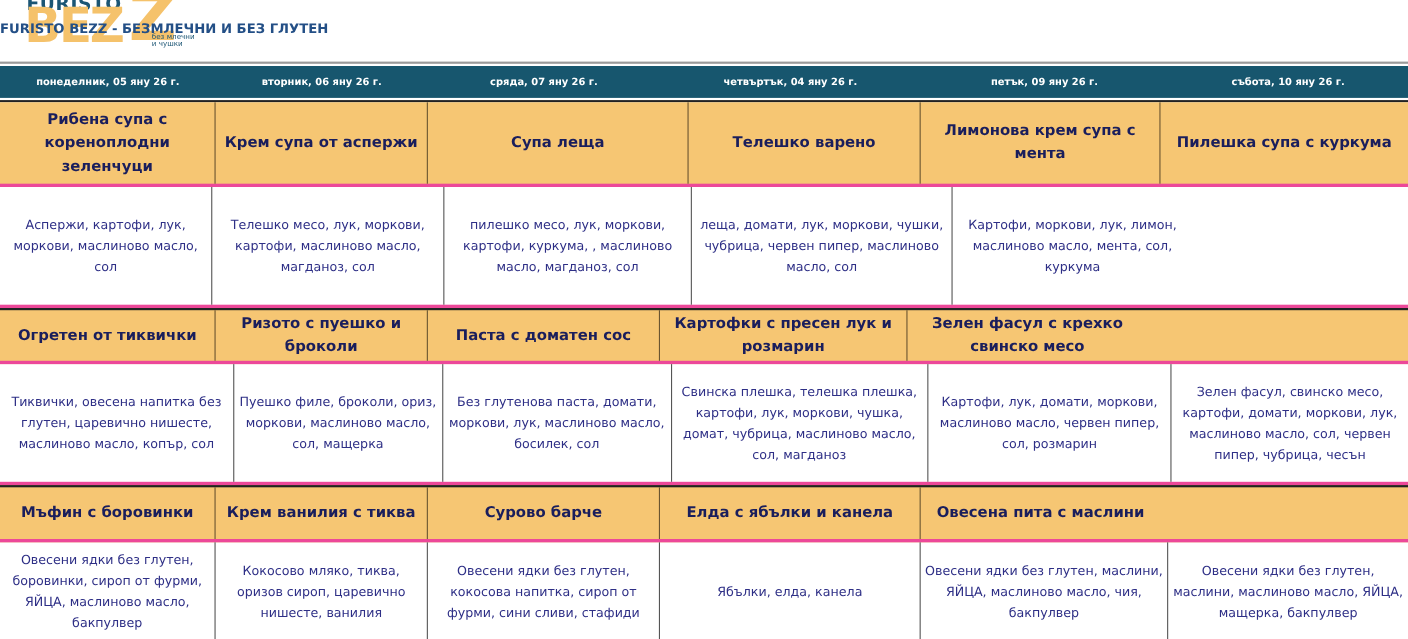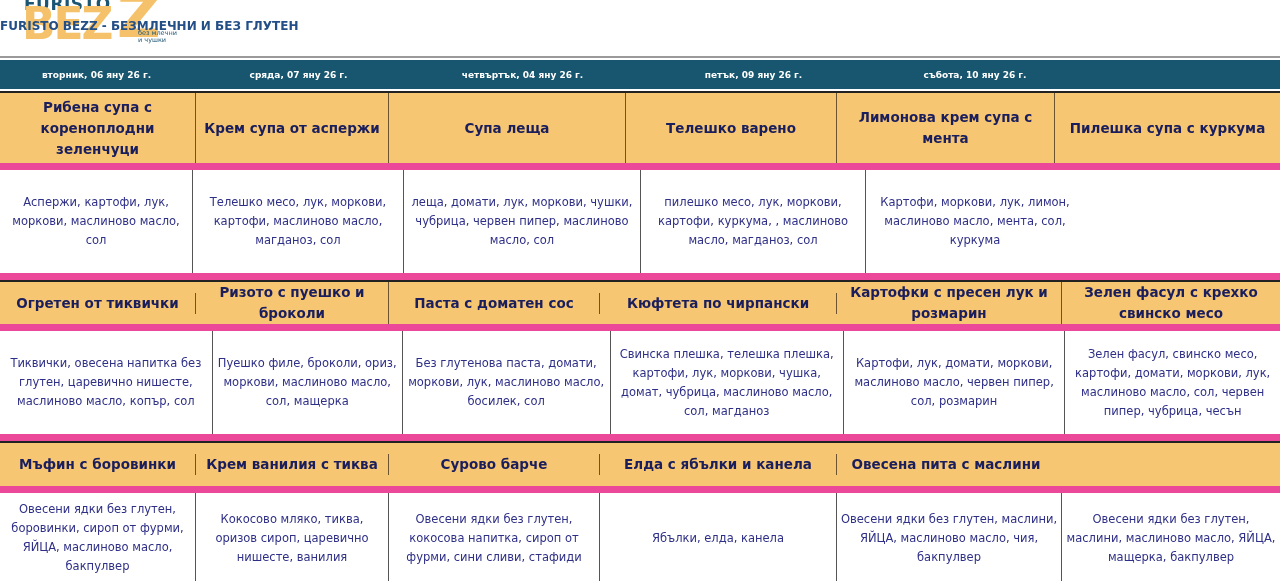--- a/index.html
+++ b/index.html
@@ -13,23 +13,23 @@
     .logo .l-sub { position: absolute; left: 116px; top: 38px; font-size: 6.5px; color: #1b5574; line-height: 7px; white-space: pre; }
 
     .doc-title { position: absolute; left: 0; width: 1258px; top: 19px; font-family: "DejaVu Sans", sans-serif; font-weight: bold; font-size: 12px; color: #234f86; }
 
     .rule { position: absolute; left: 0; top: 56px; width: 1280px; height: 2px; background: #9a9a9a; }
 
     .date-bar { position: absolute; left: 0; top: 60px; width: 1280px; height: 29px; background: #17566e; display: flex; }
     .date-bar .date { color: #ffffff; font-family: "DejaVu Sans", sans-serif; font-weight: bold; font-size: 9px; display: flex; align-items: center; justify-content: center; }
 
     .grid { position: absolute; left: 0; top: 91px; width: 1280px; border-top: 2px solid #222; }
-    .row { display: flex; border-bottom: 7px solid #ec4899; }
+    .row { display: flex; border-bottom: 3px solid #ec4899; }
     .row.head { background: #f6c673; }
-    .row.head.top-border { border-top: 2px solid #222; align-items: center; }
+    .row.head.top-border { border-top: 2px solid #222; }
     .cell { display: flex; align-items: center; justify-content: center; text-align: center; border-right: 1px solid #555; padding: 0 2px; }
     .cell:last-child { border-right: none; }
     .head .cell { font-family: "DejaVu Sans", sans-serif; font-weight: bold; font-size: 13.5px; line-height: 21px; color: #1a1e5c; border-right-color: #6a5530; }
     .ing .cell { font-family: "DejaVu Sans", sans-serif; font-size: 11.5px; line-height: 19px; color: #2e2f86; }
   </style>
 </head>
 <body>
 
 <div class="logo">
   <span class="l-top">FURISTO</span>
@@ -37,50 +37,50 @@
   <span class="l-z">Z</span>
   <span class="l-sub">без млечни
 и чушки</span>
 </div>
 
 <div class="doc-title">FURISTO BEZZ - БЕЗМЛЕЧНИ И БЕЗ ГЛУТЕН</div>
 
 <div class="rule"></div>
 
 <div class="date-bar">
+  <div class="date" style="width:196px">понеделник, 05 яну 26 г.</div>
   <div class="date" style="width:193px">вторник, 06 яну 26 г.</div>
   <div class="date" style="width:211px">сряда, 07 яну 26 г.</div>
   <div class="date" style="width:237px">четвъртък, 04 яну 26 г.</div>
   <div class="date" style="width:225px">петък, 09 яну 26 г.</div>
   <div class="date" style="width:218px">събота, 10 яну 26 г.</div>
 </div>
 
 <div class="grid">
 
   <div class="row head" style="height:77px">
     <div class="cell" style="width:196px">Рибена супа с кореноплодни зеленчуци</div>
     <div class="cell" style="width:193px">Крем супа от аспержи</div>
     <div class="cell" style="width:237px">Супа леща</div>
     <div class="cell" style="width:211px">Телешко варено</div>
     <div class="cell" style="width:218px">Лимонова крем супа с мента</div>
     <div class="cell" style="width:225px">Пилешка супа с куркума</div>
   </div>
   <div class="row ing" style="height:110px">
     <div class="cell" style="width:193px">Аспержи, картофи, лук, моркови,  маслиново масло, сол</div>
     <div class="cell" style="width:211px">Телешко месо, лук, моркови, картофи,  маслиново масло, магданоз, сол</div>
+    <div class="cell" style="width:225px">пилешко месо, лук, моркови, картофи, куркума, , маслиново масло, магданоз, сол</div>
     <div class="cell" style="width:237px">леща, домати, лук, моркови, чушки, чубрица, червен пипер, маслиново масло, сол</div>
-    <div class="cell" style="width:225px">пилешко месо, лук, моркови, картофи, куркума, , маслиново масло, магданоз, сол</div>
     <div class="cell" style="width:218px">Картофи, моркови, лук, лимон, маслиново масло, мента, сол, куркума</div>
   </div>
 
   <div class="row head top-border" style="height:51px">
     <div class="cell" style="width:196px">Огретен от тиквички</div>
     <div class="cell" style="width:193px">Ризото с пуешко и броколи</div>
     <div class="cell" style="width:211px">Паста с доматен сос</div>
-    <div class="cell" style="width:237px">Кюфтета по чирпански</div>
     <div class="cell" style="width:225px">Картофки с пресен лук и розмарин</div>
     <div class="cell" style="width:218px">Зелен фасул с крехко свинско месо</div>
   </div>
   <div class="row ing" style="height:110px">
     <div class="cell" style="width:216px">Тиквички, овесена напитка без глутен, царевично нишесте, маслиново масло, копър, сол</div>
     <div class="cell" style="width:193px">Пуешко филе, броколи, ориз, моркови, маслиново масло, сол, мащерка</div>
     <div class="cell" style="width:211px">Без глутенова паста, домати, моркови, лук, маслиново масло, босилек, сол</div>
     <div class="cell" style="width:237px">Свинска плешка, телешка плешка, картофи, лук, моркови, чушка, домат, чубрица, маслиново масло, сол, магданоз</div>
     <div class="cell" style="width:225px">Картофи, лук, домати, моркови, маслиново масло, червен пипер, сол, розмарин</div>
     <div class="cell" style="width:218px">Зелен фасул, свинско месо, картофи, домати, моркови, лук, маслиново масло, сол, червен пипер, чубрица, чесън</div>

